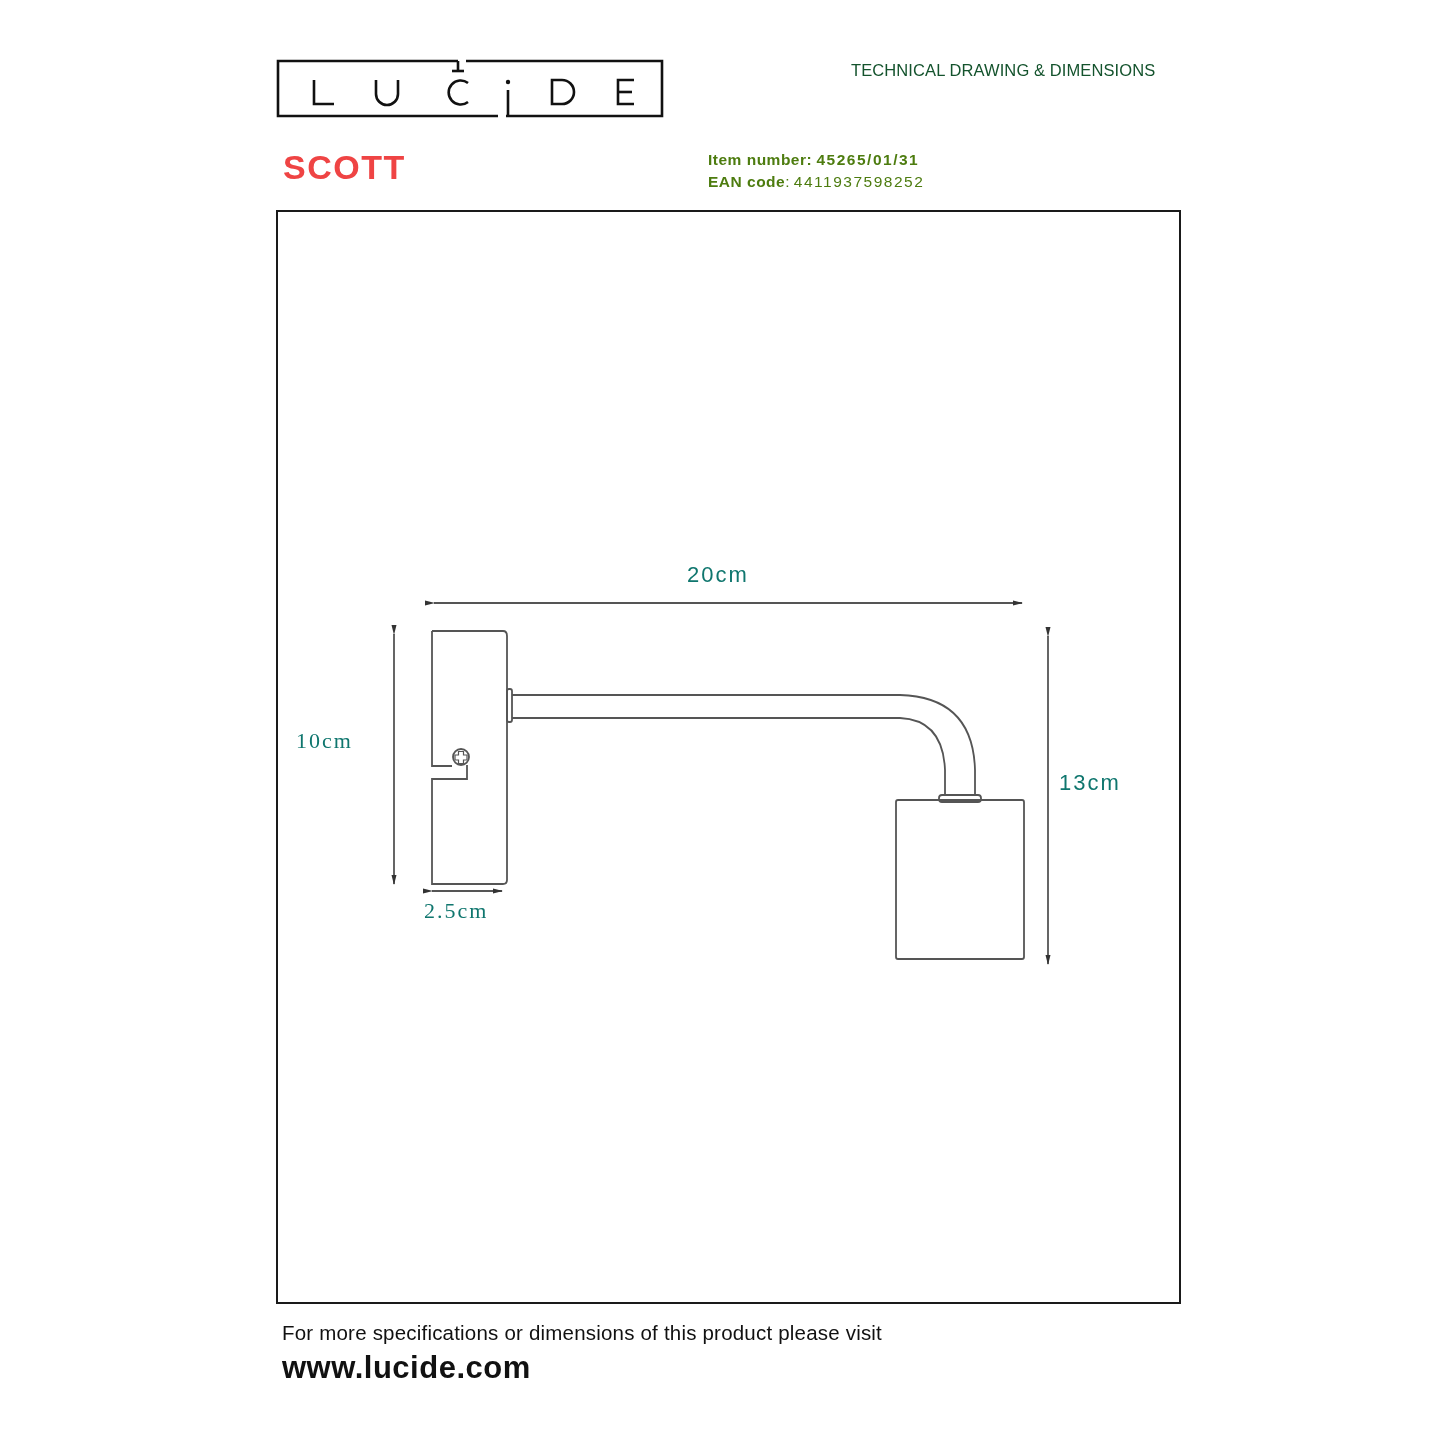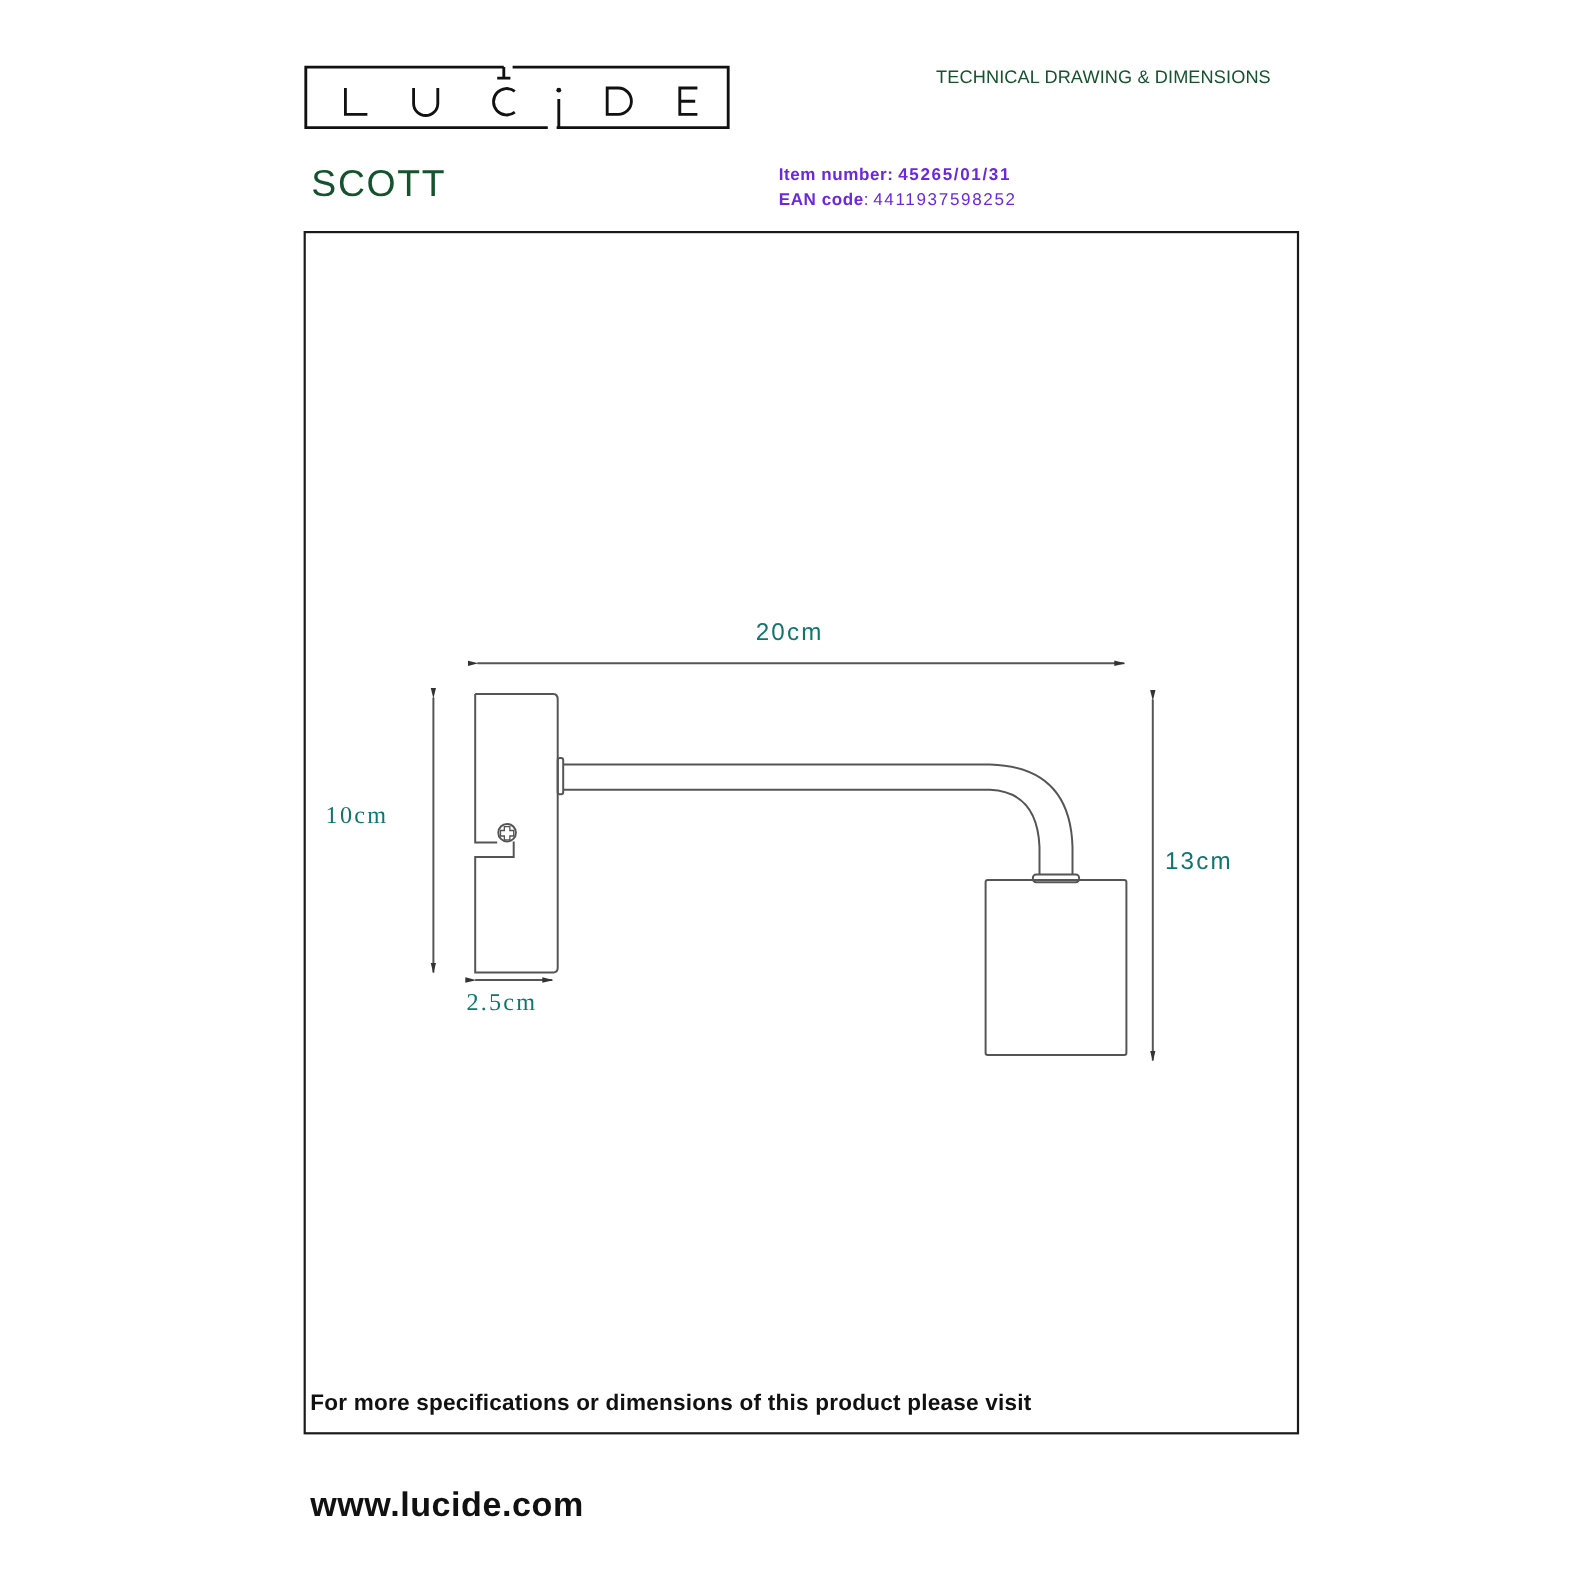--- a/index.html
+++ b/index.html
@@ -3,38 +3,38 @@
   <meta charset="utf-8">
   <style>
     html, body { margin: 0; padding: 0; background: #ffffff; }
     body { width: 1445px; height: 1445px; position: relative; overflow: hidden; font-family: "Liberation Sans", sans-serif; color: #111; }
 
     .logo { position: absolute; left: 276px; top: 58px; width: 388px; height: 60px; }
     .logo svg { width: 100%; height: 100%; display: block; }
 
     .doc-type { position: absolute; left: 851px; top: 61px; font-size: 16.5px; letter-spacing: 0.1px; color: #14532d; white-space: nowrap; }
 
-    .product-name { position: absolute; left: 283px; top: 148px; font-size: 34px; font-weight: normal; letter-spacing: 1.5px; color: #14532d; }
+    .product-name { position: absolute; left: 283px; top: 148px; font-size: 34px; font-weight: bold; letter-spacing: 1.5px; color: #ef4444; }
 
-    .meta { position: absolute; left: 708px; top: 149px; font-size: 15.5px; line-height: 22px; color: #6d28d9; white-space: nowrap; }
+    .meta { position: absolute; left: 708px; top: 149px; font-size: 15.5px; line-height: 22px; color: #4d7c0f; white-space: nowrap; }
     .meta .k { font-weight: bold; letter-spacing: 0.5px; }
     .meta .v-bold { font-weight: bold; letter-spacing: 1.5px; }
     .meta .v { letter-spacing: 1.5px; }
 
     .frame { position: absolute; left: 276px; top: 210px; width: 901px; height: 1090px; border: 2px solid #1a1a1a; box-sizing: content-box; }
 
     .drawing { position: absolute; left: 0; top: 0; width: 1445px; height: 1445px; }
 
     .dim-label { position: absolute; font-size: 22px; color: #0f766e; letter-spacing: 2px; font-weight: normal; white-space: nowrap; }
     .dim-20 { left: 687px; top: 562px; }
     .dim-10 { left: 296px; top: 728px; font-family: Liberation Serif, serif; }
     .dim-25 { left: 424px; top: 898px; font-family: Liberation Serif, serif; }
     .dim-13 { left: 1059px; top: 770px; }
 
-    .footer-line1 { position: absolute; left: 282px; top: 1264px; font-size: 20.5px; font-weight: bold; color: #111; letter-spacing: 0.2px; white-space: nowrap; }
+    .footer-line1 { position: absolute; left: 282px; top: 1321px; font-size: 20.5px; font-weight: normal; color: #111; letter-spacing: 0.2px; white-space: nowrap; }
     .footer-line2 { position: absolute; left: 282px; top: 1350px; font-size: 31px; font-weight: bold; color: #111; letter-spacing: 0.5px; white-space: nowrap; }
   </style>
 </head>
 <body>
 
 <div class="logo">
   <svg viewBox="0 0 388 60">
     <g fill="none" stroke="#111" stroke-width="2.6">
 
       <polyline points="182,3 2,3 2,58 222,58"></polyline>

